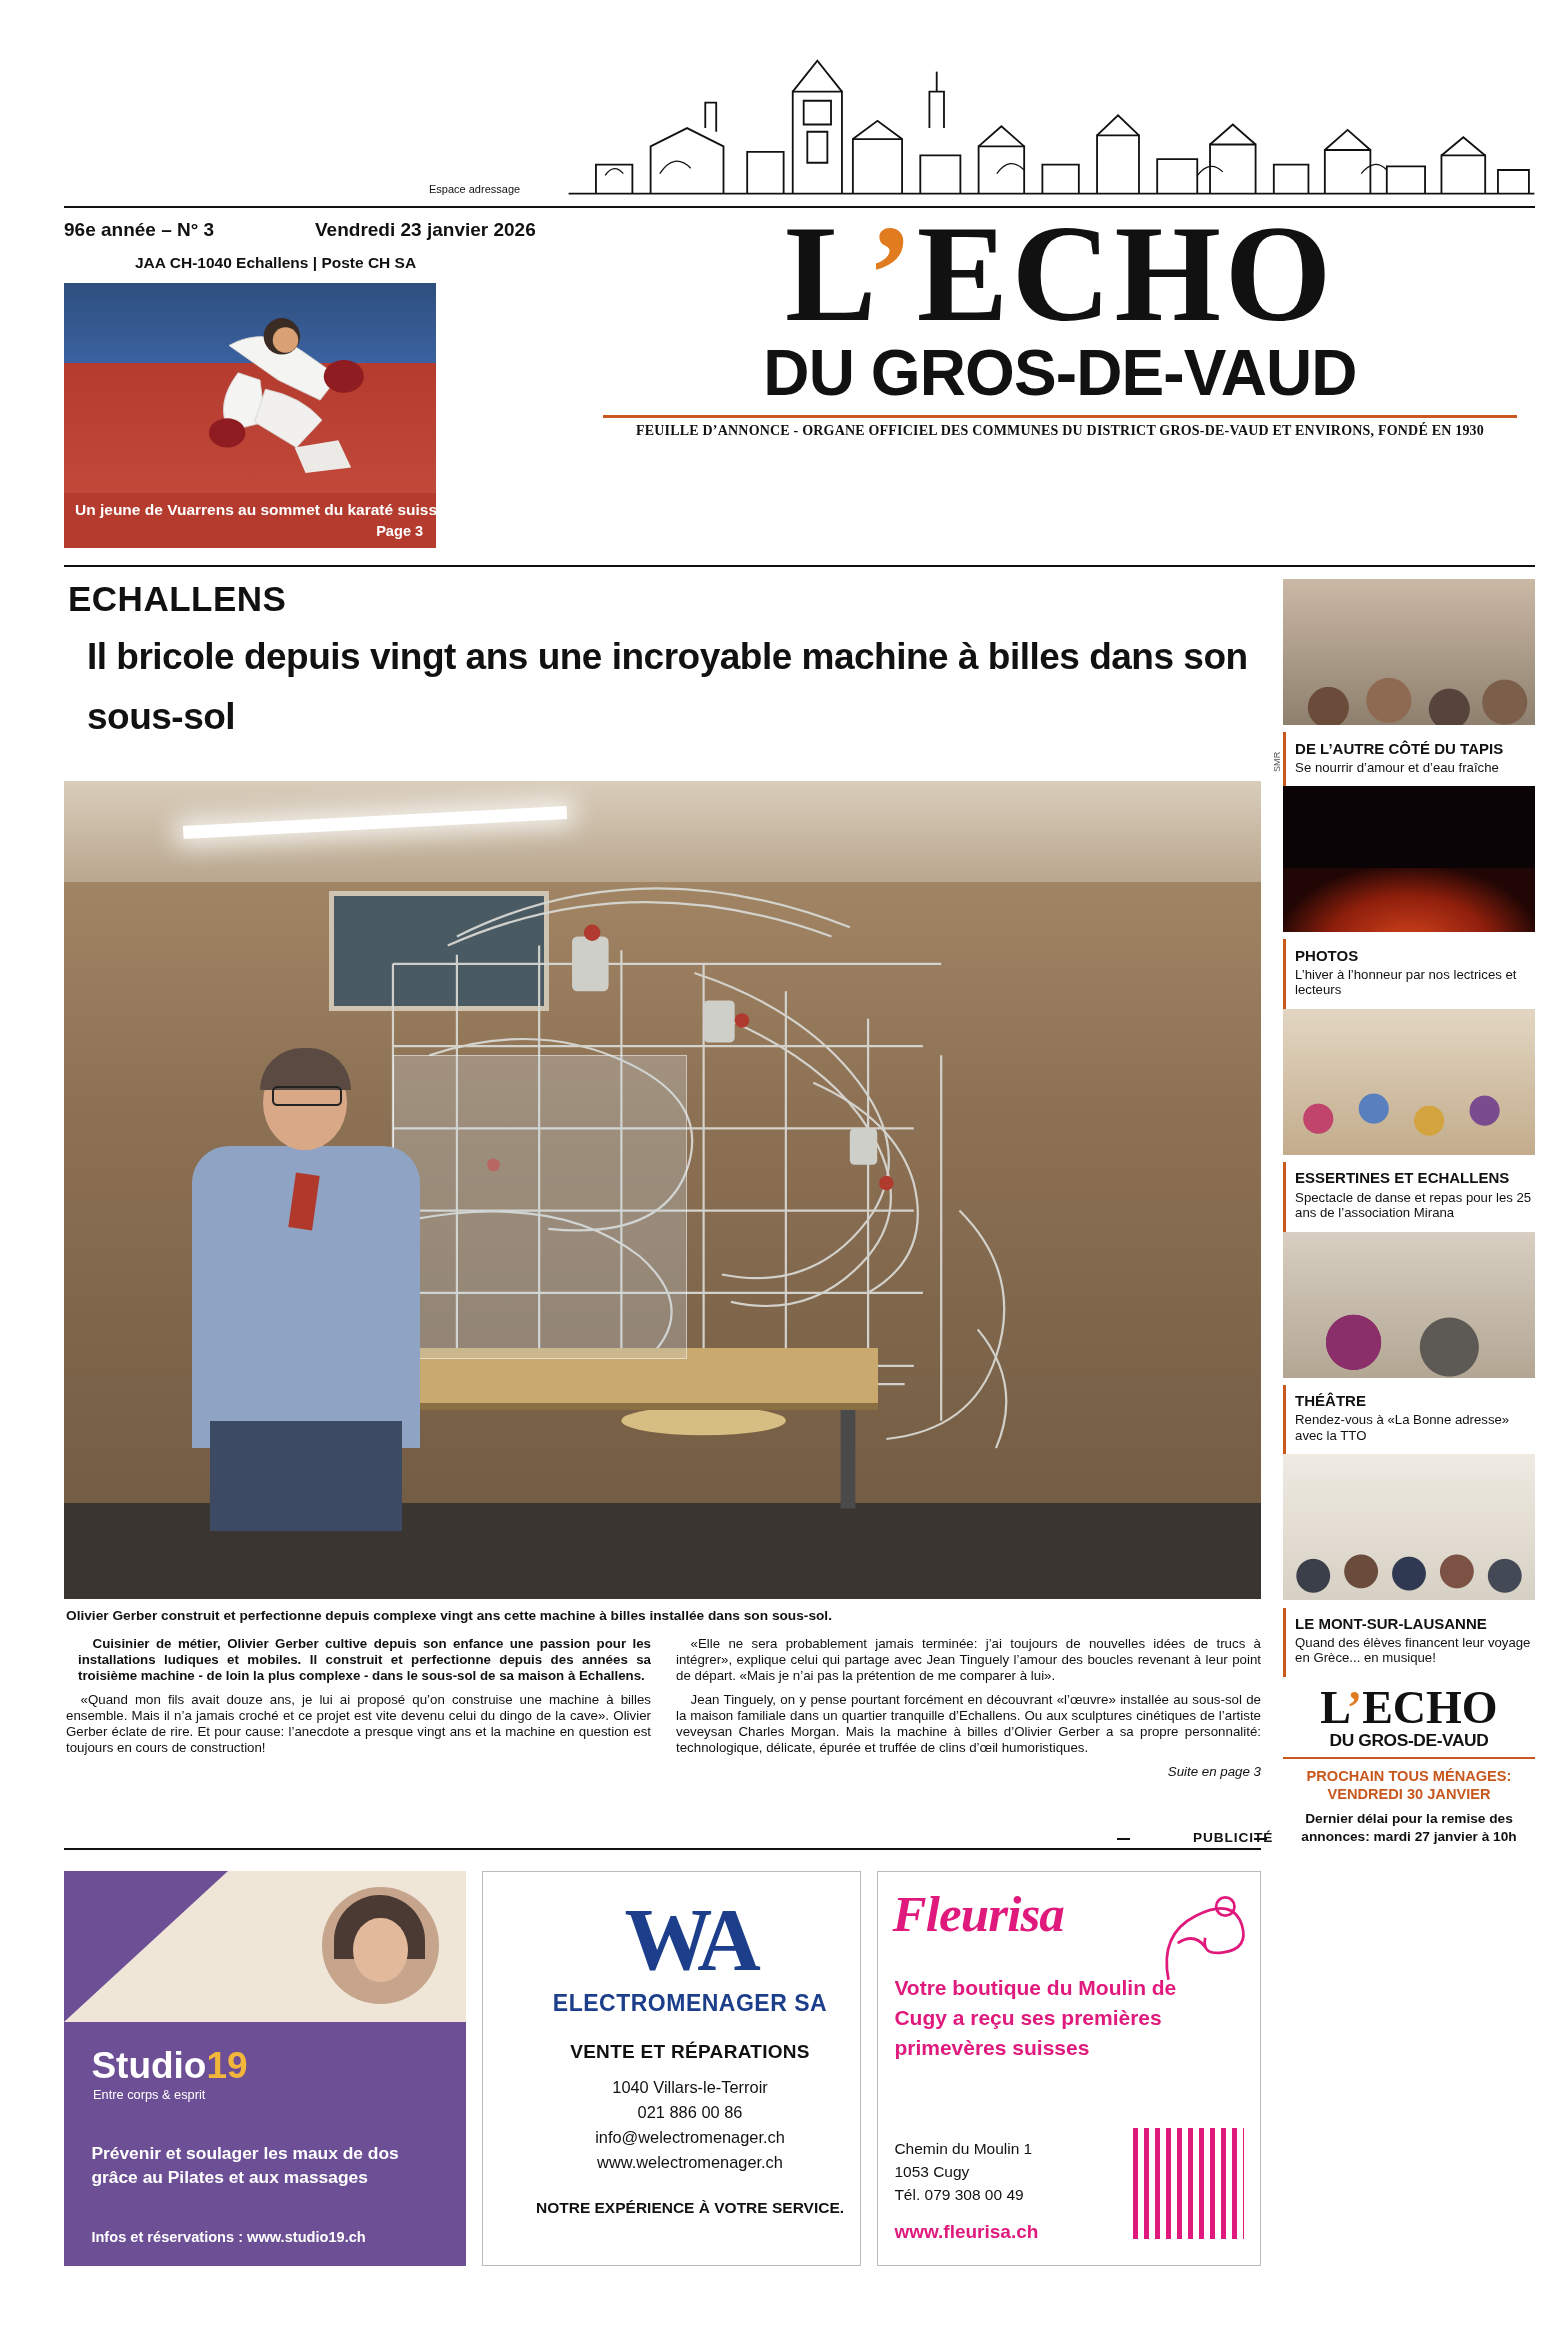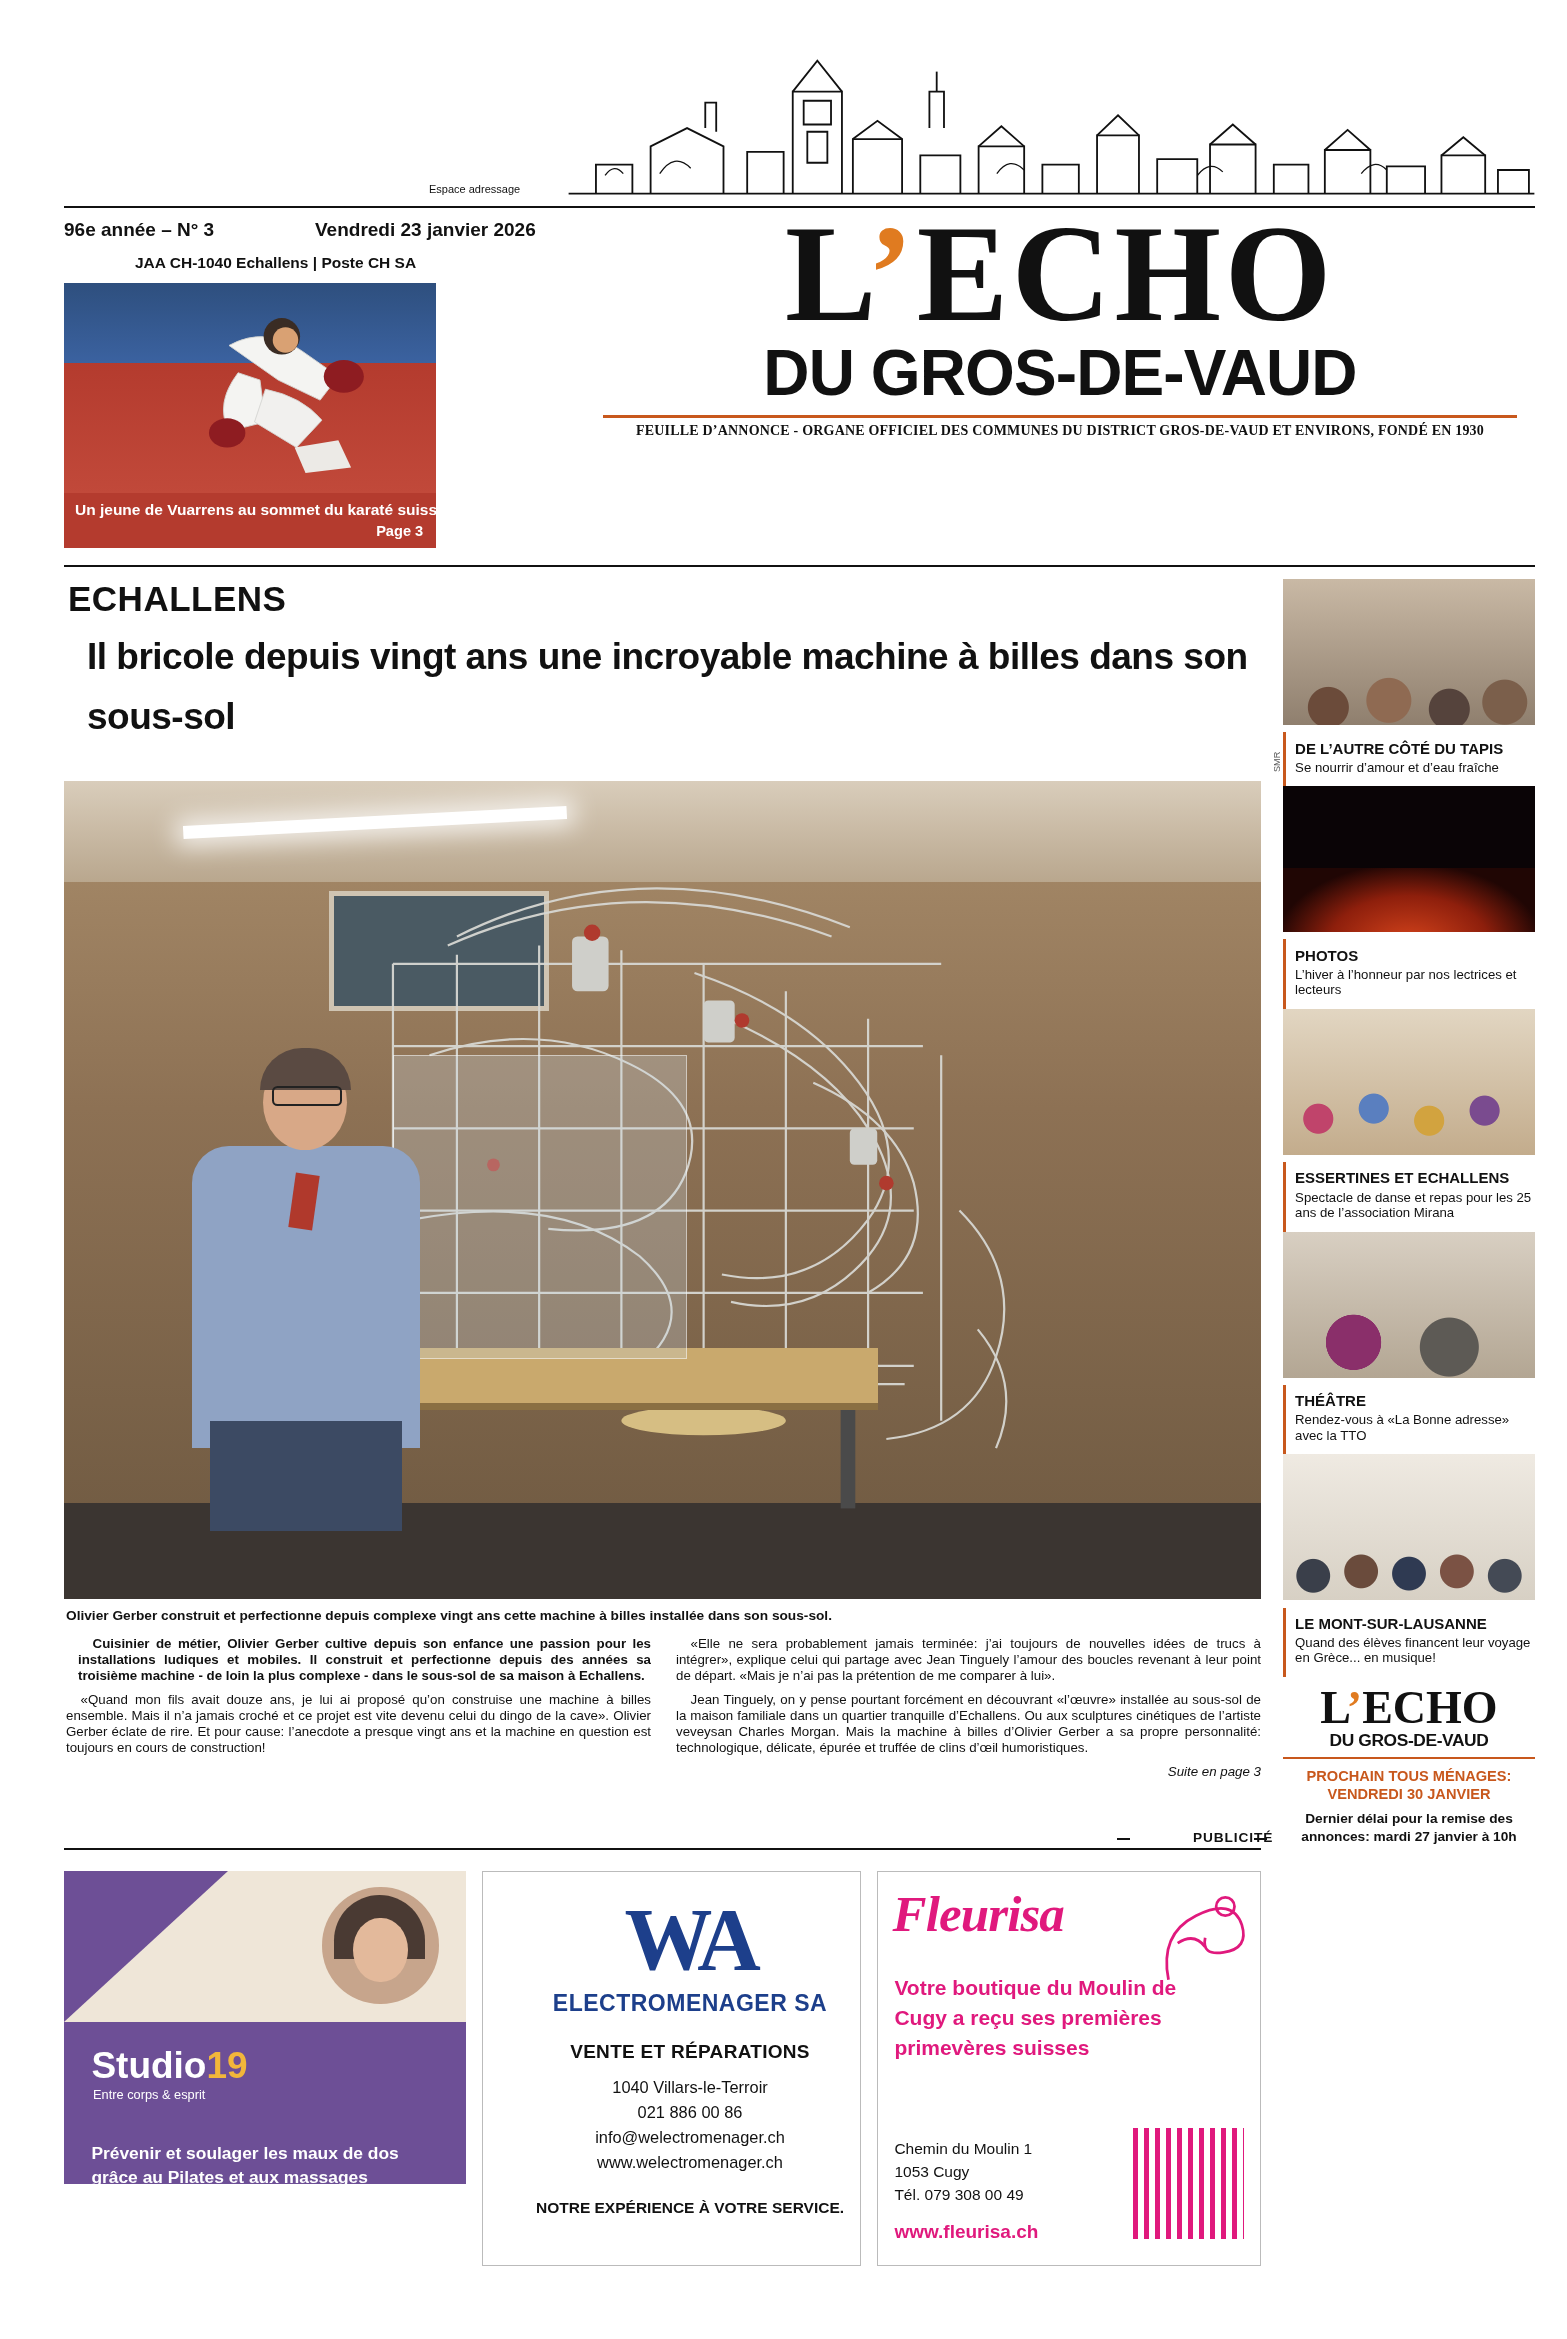--- a/index.html
+++ b/index.html
@@ -107,21 +107,21 @@
   .rail-echo{width:252px;margin-top:9.1px;text-align:center;}
   .rail-echo .re-logo{font-family:"Liberation Serif",serif;font-weight:bold;font-size:46px;line-height:44px;}
   .rail-echo .re-logo .accent{color:#e07b20;}
   .rail-echo .re-sub{font-size:17.4px;font-weight:bold;letter-spacing:-0.4px;}
   .rail-echo .re-rule{width:252px;height:1.8px;background:#c8581d;margin:6.4px 0 7.3px 0;}
   .rail-echo .re-l1{font-size:14.6px;font-weight:bold;color:#c8581d;line-height:18.3px;}
   .rail-echo .re-l2{font-size:13.7px;font-weight:bold;line-height:17.4px;margin-top:7.3px;}
 
   
   .ad{position:absolute;box-sizing:border-box;}
-  #ad1{left:64px;top:1871px;width:402px;height:313px;background:#6d4f96;color:#fff;}
+  #ad1{left:64px;top:1871px;width:402px;height:395px;background:#6d4f96;color:#fff;}
   .ad1-top{position:absolute;left:0;top:0;width:402px;height:151px;background:#efe6d8;}
   .ad1-tri{position:absolute;left:0;top:0;width:0;height:0;border-left:164px solid #6d4f96;border-bottom:151px solid transparent;}
   .ad1-photo{position:absolute;right:27.4px;top:16.4px;width:117px;height:117px;border-radius:58px;background:#c7a58c;overflow:hidden;}
   .ad1-photo .hair{position:absolute;left:12.8px;top:7.3px;width:91px;height:64px;background:#4a3a33;border-radius:46px 46px 0 0;}
   .ad1-photo .face{position:absolute;left:31px;top:31px;width:55px;height:64px;background:#e3b99b;border-radius:27.4px/33px;}
   .ad1-logo{position:absolute;left:27.4px;top:174px;font-size:37px;font-weight:bold;}
   .ad1-logo .num{color:#f2b63a;}
   .ad1-tagline{position:absolute;left:29px;top:216px;font-size:12.8px;}
   .ad1-text{position:absolute;left:27.4px;top:270px;width:347px;font-size:17.4px;font-weight:bold;line-height:24px;}
   .ad1-info{position:absolute;left:27.4px;top:358px;font-size:14.6px;font-weight:bold;}

